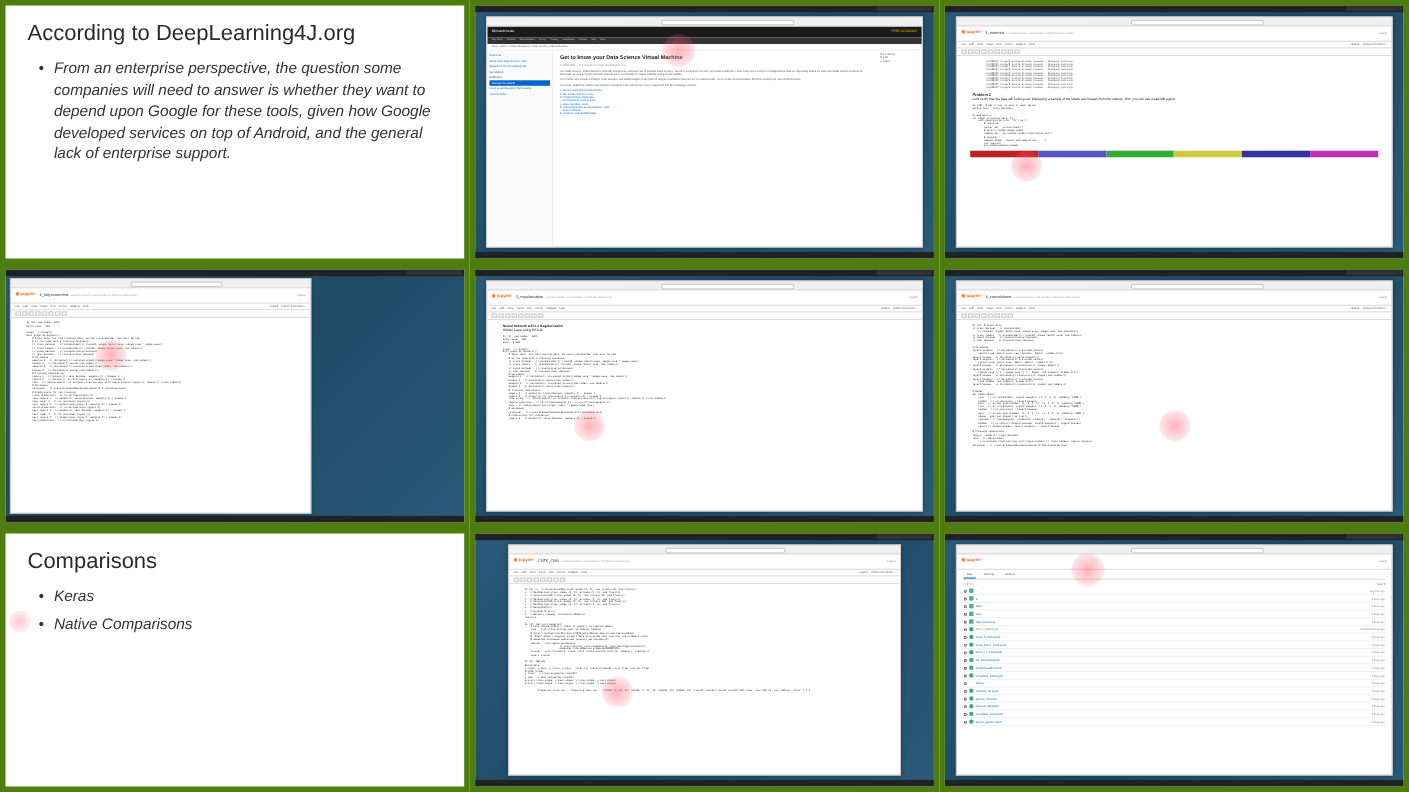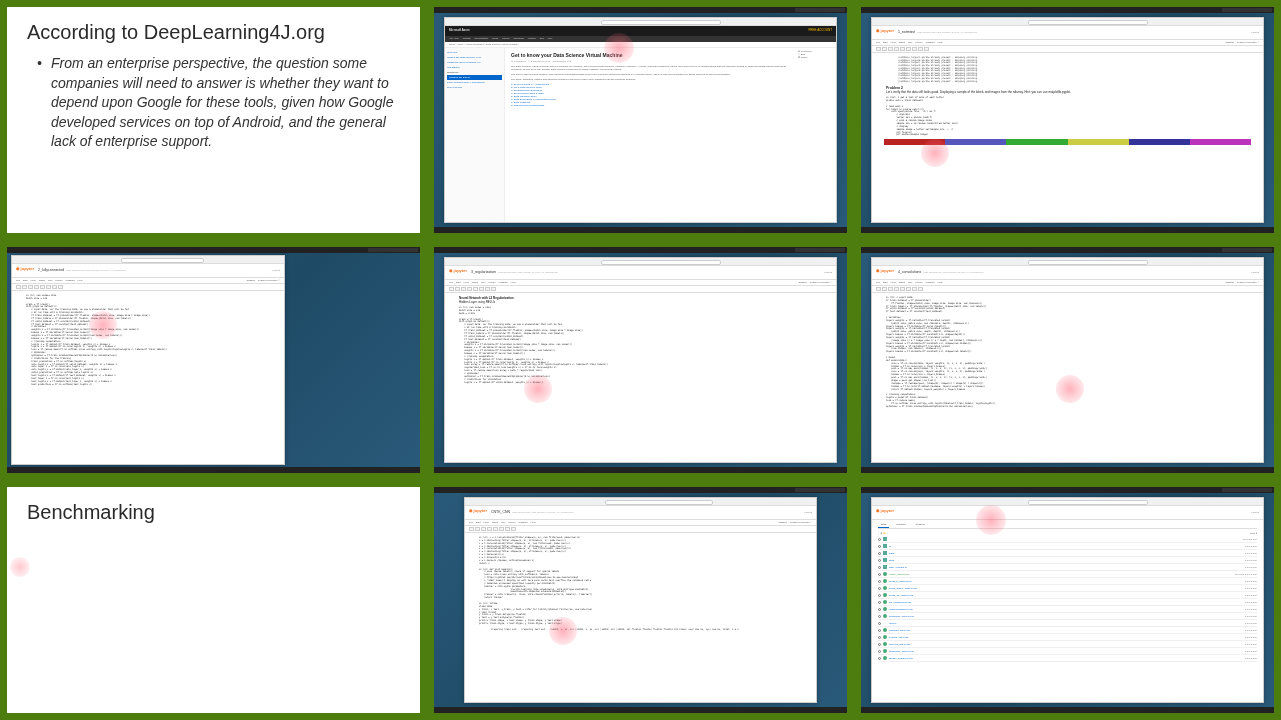--- a/index.html
+++ b/index.html
@@ -1,18 +1,18 @@
 <!DOCTYPE html>
 <html><head>
 <meta charset="utf-8">
 <style>
 * { margin: 0; padding: 0; box-sizing: border-box; }
 body { font-family: "Segoe UI", Arial, sans-serif; background: #fff; width: 1281px; height: 720px; overflow: hidden; }
 .grid { display: grid; grid-template-columns: repeat(3, 1fr); grid-template-rows: repeat(3, 240px); gap: 0; }
-.cell { position: relative; overflow: hidden; border: 7px solid #4d7c0f; }
+.cell { position: relative; overflow: hidden; border: 5px solid #4d7c0f; }
 
 
 .text-slide { background: #fff; padding: 14px 20px; }
 .text-slide h2 { font-size: 20px; font-weight: 300; color: #2a2a2a; margin-bottom: 10px; }
 .text-slide ul { list-style: none; padding-left: 10px; font-style: italic; }
 .text-slide li { font-size: 14px; font-weight: 300; color: #333; line-height: 1.4; position: relative; padding-left: 14px; margin-bottom: 6px; }
 .text-slide li::before { content: "•"; position: absolute; left: 0; color: #333; }
 .text-slide .src { font-size: 10px; color: #666; margin-top: 50px; padding-left: 90px; }
 
 
@@ -435,21 +435,25 @@
     tf.nn.softmax_cross_entropy_with_logits(labels=tf_train_labels, logits=logits))
 optimizer = tf.train.GradientDescentOptimizer(0.05).minimize(loss)</div>
           </div>
     </div>
   </div>
   <div class="hotspot" style="left:195px;top:128px;width:28px;height:28px"></div>
   <div class="taskbar"></div>
 </div>
 
 <div class="cell text-slide">
-  <h2>Benchmarking</h2>
+  <h2>Comparisons</h2>
+  <ul>
+    <li>Keras</li>
+    <li>Native Comparisons</li>
+  </ul>
   <div class="hotspot" style="left:3px;top:70px;width:20px;height:20px;opacity:0.7"></div>
 </div>
 
 <div class="cell desktop">
   <div class="topbar"></div>
   <div class="win" style="left:30px; top:10px; right:30px; bottom:10px;">
     <div class="chrome"></div>
     <div class="jup-hdr">
       <span class="jup-logo">jupyter</span>
       <span class="jup-title">CNTK_CNN</span>

